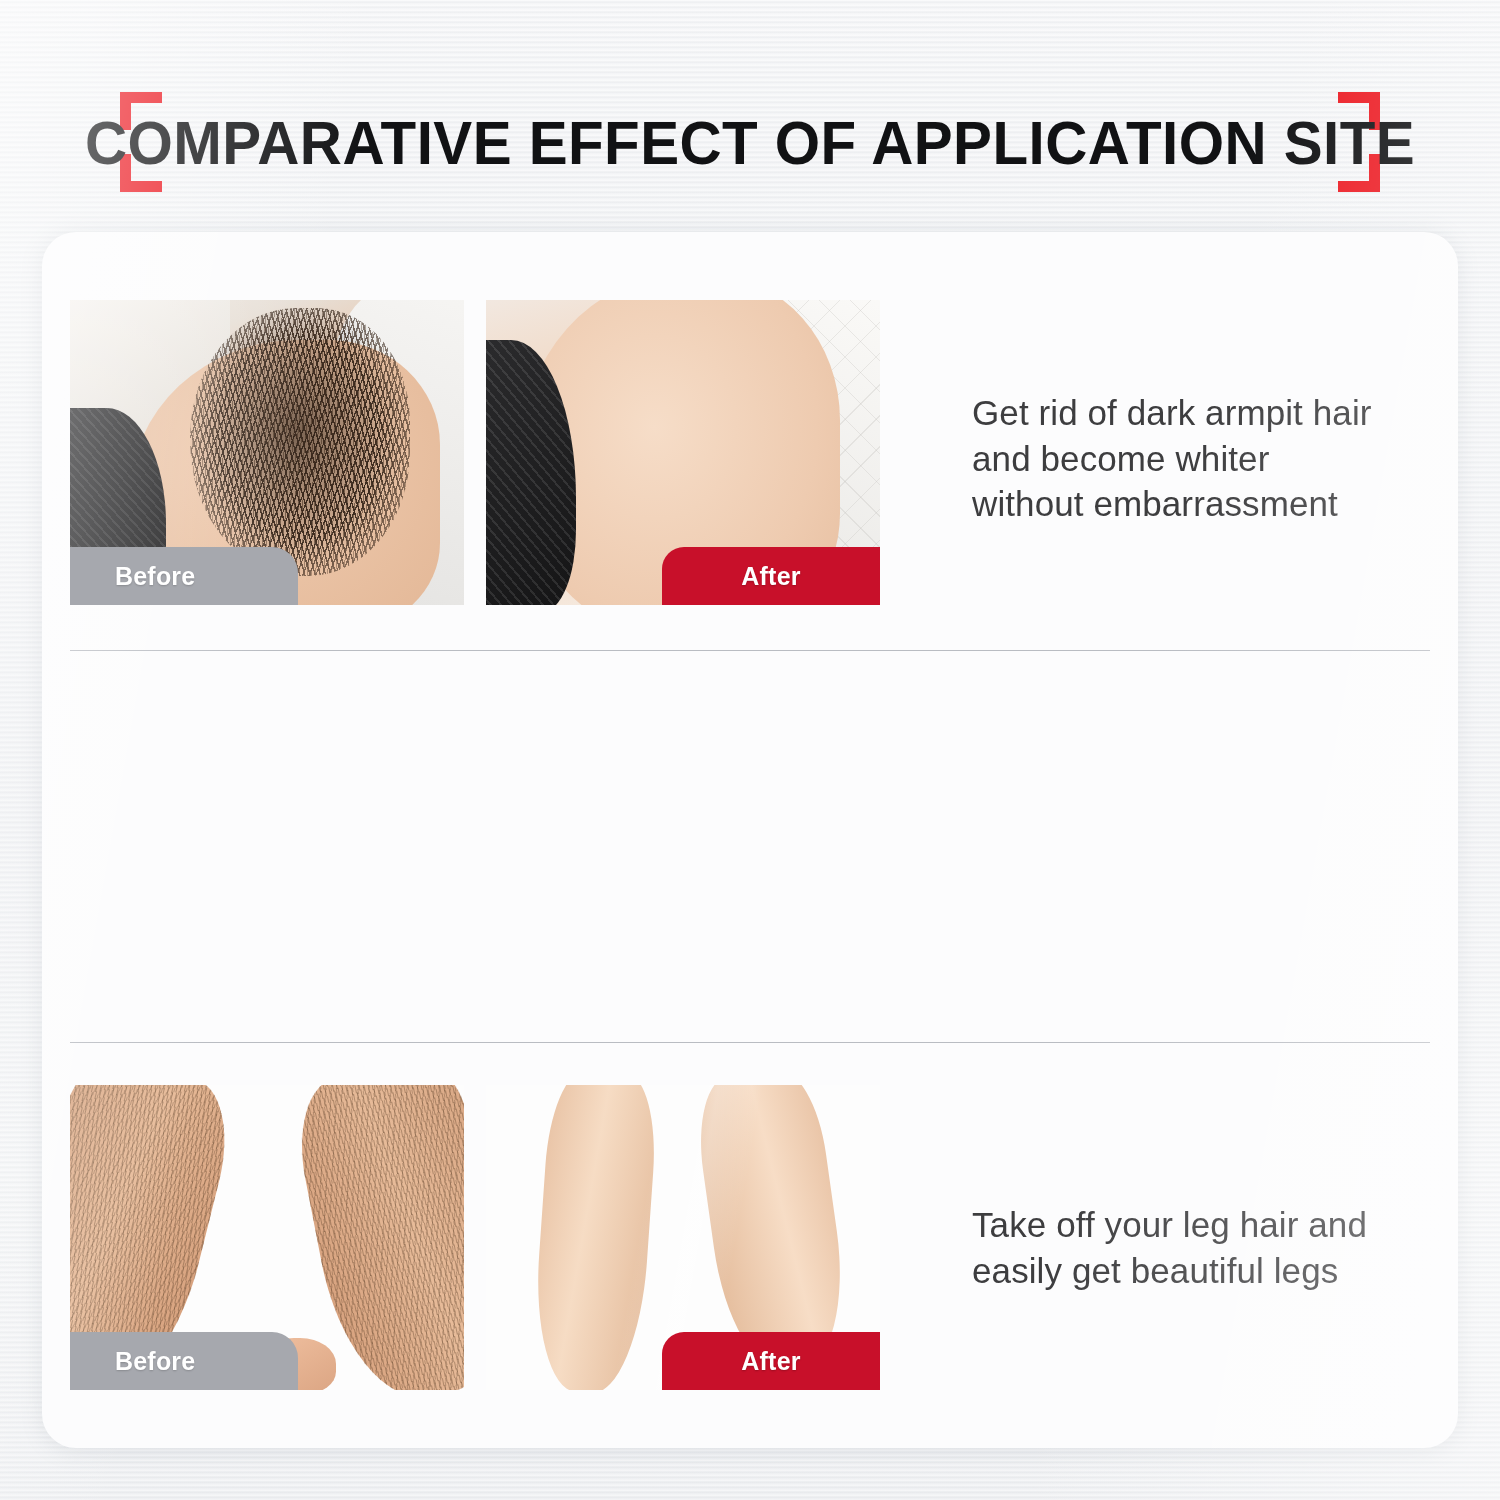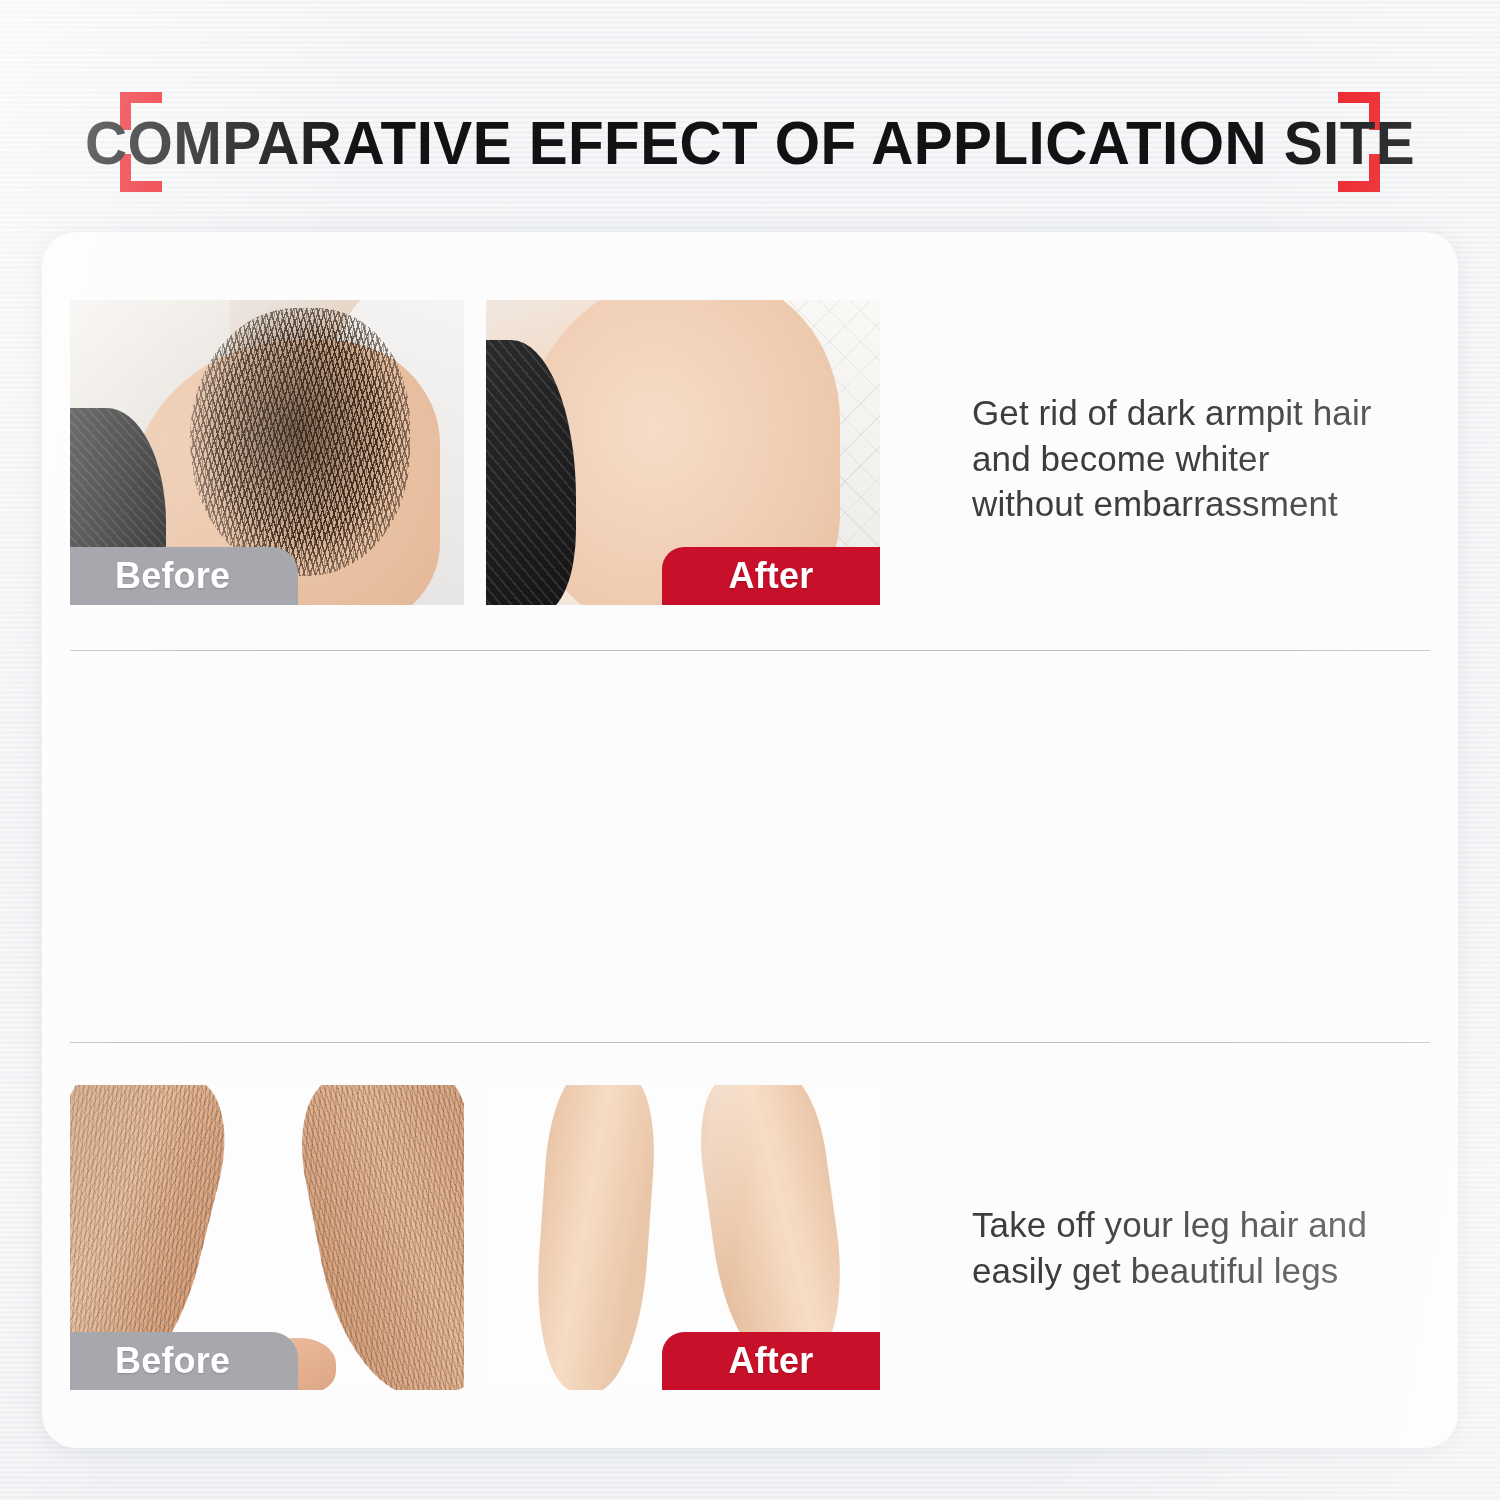--- a/index.html
+++ b/index.html
@@ -95,21 +95,21 @@
   .row-1 .panel{ top:68px; }
   .row-2 .panel{ top:448px; }
 
   .photo{ position:absolute; inset:0; overflow:hidden; }
 
   
   .badge{
     position:absolute; bottom:0;
     height:58px;
     display:flex; align-items:center;
-    font-size:36px; font-weight:700; color:#fff;
+    font-size:25px; font-weight:700; color:#fff;
     letter-spacing:.2px;
     z-index:6;
   }
   .badge-before{
     left:0; width:228px;
     padding-left:45px;
     background:#a6a8ae;
     border-top-right-radius:26px;
     text-shadow:0 1px 2px rgba(0,0,0,.18);
   }

